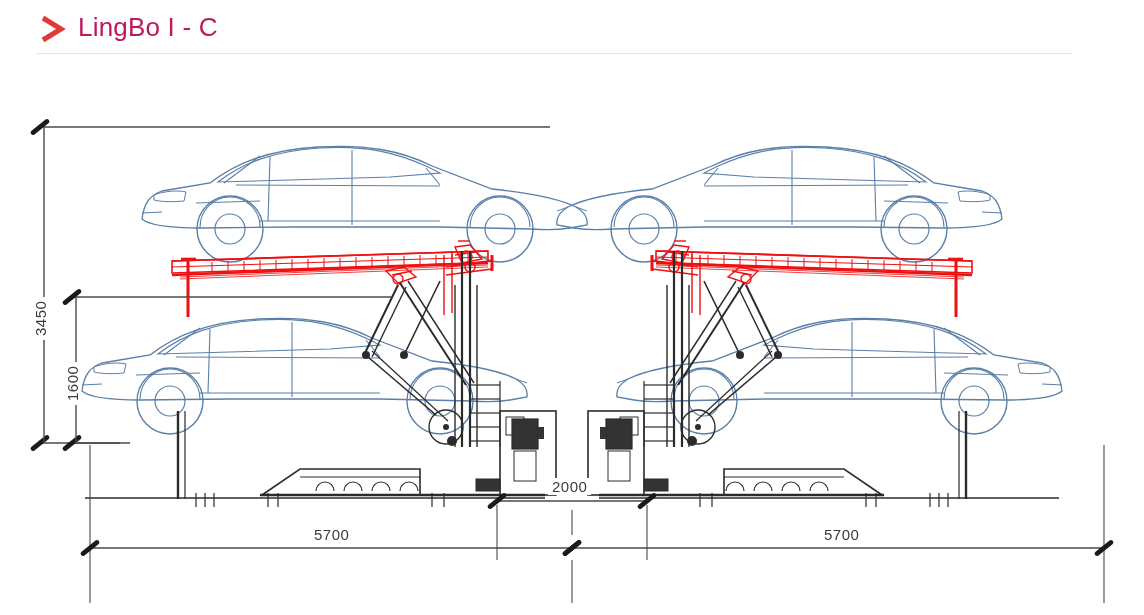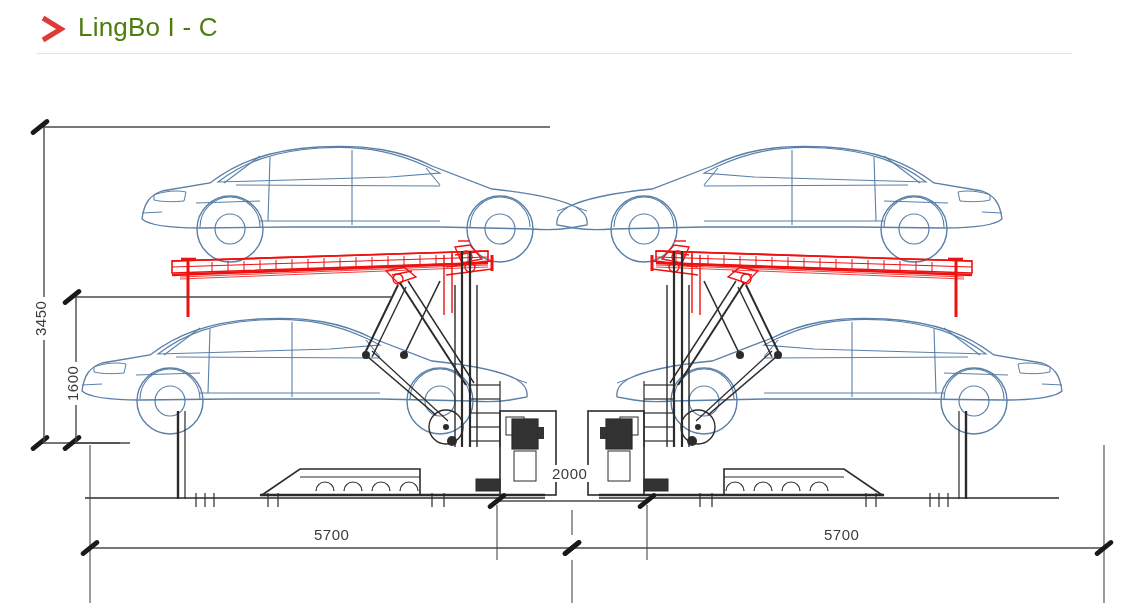--- a/index.html
+++ b/index.html
@@ -9,21 +9,21 @@
     font-family:"Liberation Sans",sans-serif;
     -webkit-font-smoothing:antialiased;
   }
   #app{position:relative;width:1144px;height:615px;background:#fff;}
 
   
   .header{position:absolute;left:0;top:0;width:1144px;height:55px;}
   .chev{position:absolute;left:38px;top:14px;width:30px;height:30px;}
   .title{
     position:absolute;left:78px;top:12px;
-    font-size:26px;color:#4d7c0f;letter-spacing:.2px;
+    font-size:26px;color:#be185d;letter-spacing:.2px;
     font-family:"Liberation Sans",sans-serif;font-weight:400;
     white-space:nowrap;
   }
   .hdiv{
     position:absolute;left:37px;top:53px;width:1035px;height:1px;
     background:#e2e2e2;
   }
 
   
   .canvas{position:absolute;left:0;top:55px;width:1144px;height:560px;}
@@ -334,20 +334,20 @@
       <line x1="90" y1="493" x2="572" y2="493" stroke-width="1.4" marker-start="url(#tick)" marker-end="url(#tick)"></line>
 
       <line x1="572" y1="493" x2="1104" y2="493" stroke-width="1.4" marker-start="url(#tick)" marker-end="url(#tick)"></line>
     </g>
   </svg>
 
   <div class="dimtxt vert" style="left:32px;top:285px;">3450</div>
 
   <div class="dimtxt vert" style="left:64px;top:350px;">1600</div>
 
-  <div class="dimtxt" style="left:548px;top:410px;">2000</div>
+  <div class="dimtxt" style="left:548px;top:423px;">2000</div>
 
   <div class="dimtxt" style="left:310px;top:471px;">5700</div>
 
   <div class="dimtxt" style="left:820px;top:471px;">5700</div>
   </div>
 
 </div>
 
 </body></html>

